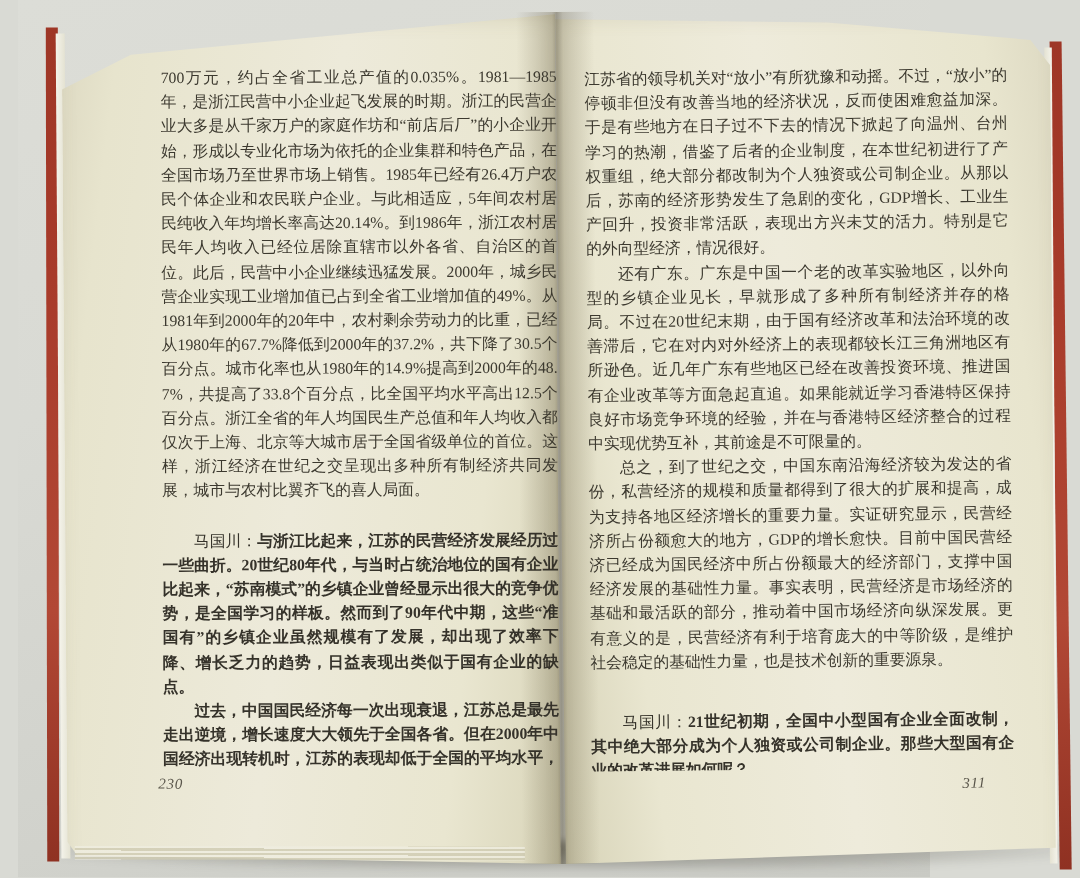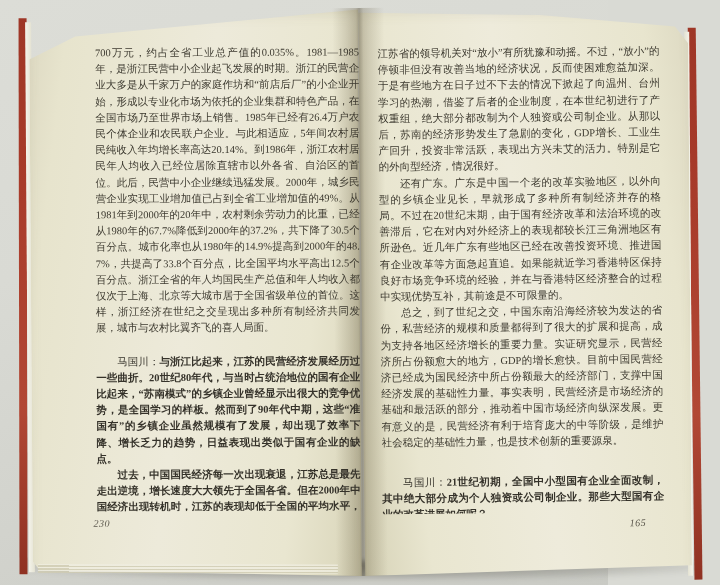--- a/index.html
+++ b/index.html
@@ -13,20 +13,21 @@
   }
   *{margin:0;padding:0;box-sizing:border-box;}
   html,body{width:720px;height:585px;overflow:hidden;}
   body{
     font-family:"Liberation Serif","DejaVu Serif",serif;
     background:var(--bg-light);
   }
   .scene{
     position:relative;width:608px;height:585px;
     background:linear-gradient(160deg,#dcddd7 0%,var(--bg-light) 35%,#d0d1cb 75%,var(--bg-dark) 100%);
+    margin-left:12px;
   }
   .book{
     position:absolute;left:0;top:0;width:720px;height:585px;
     transform:rotate(-0.4deg);
   }
   .book-shadow{
     position:absolute;left:28px;top:560px;width:668px;height:20px;
     background:radial-gradient(ellipse at 50% 30%,rgba(60,58,48,.45),rgba(60,58,48,.18) 55%,rgba(60,58,48,0) 80%);
     filter:blur(2px);
   }
@@ -110,15 +111,15 @@
         <p class="indent bold">过去，中国国民经济每一次出现衰退，江苏总是最先走出逆境，增长速度大大领先于全国各省。但在2000年中国经济出现转机时，江苏的表现却低于全国的平均水平，并被浙江所超过。</p>
       </div>
     <div class="page-text right" id="right-page-text">
         <p>江苏省的领导机关对“放小”有所犹豫和动摇。不过，“放小”的停顿非但没有改善当地的经济状况，反而使困难愈益加深。于是有些地方在日子过不下去的情况下掀起了向温州、台州学习的热潮，借鉴了后者的企业制度，在本世纪初进行了产权重组，绝大部分都改制为个人独资或公司制企业。从那以后，苏南的经济形势发生了急剧的变化，GDP增长、工业生产回升，投资非常活跃，表现出方兴未艾的活力。特别是它的外向型经济，情况很好。</p>
         <p class="indent">还有广东。广东是中国一个老的改革实验地区，以外向型的乡镇企业见长，早就形成了多种所有制经济并存的格局。不过在20世纪末期，由于国有经济改革和法治环境的改善滞后，它在对内对外经济上的表现都较长江三角洲地区有所逊色。近几年广东有些地区已经在改善投资环境、推进国有企业改革等方面急起直追。如果能就近学习香港特区保持良好市场竞争环境的经验，并在与香港特区经济整合的过程中实现优势互补，其前途是不可限量的。</p>
         <p class="indent">总之，到了世纪之交，中国东南沿海经济较为发达的省份，私营经济的规模和质量都得到了很大的扩展和提高，成为支持各地区经济增长的重要力量。实证研究显示，民营经济所占份额愈大的地方，GDP的增长愈快。目前中国民营经济已经成为国民经济中所占份额最大的经济部门，支撑中国经济发展的基础性力量。事实表明，民营经济是市场经济的基础和最活跃的部分，推动着中国市场经济向纵深发展。更有意义的是，民营经济有利于培育庞大的中等阶级，是维护社会稳定的基础性力量，也是技术创新的重要源泉。</p>
         <p class="indent bold gap-lg"><span class="speaker">马国川：</span>21世纪初期，全国中小型国有企业全面改制，其中绝大部分成为个人独资或公司制企业。那些大型国有企业的改革进展如何呢？</p>
       </div>
 
     <div class="folio left">230</div>
-    <div class="folio right">165</div>
+    <div class="folio right">311</div>
   </div>
 </div>
 
 </body></html>

